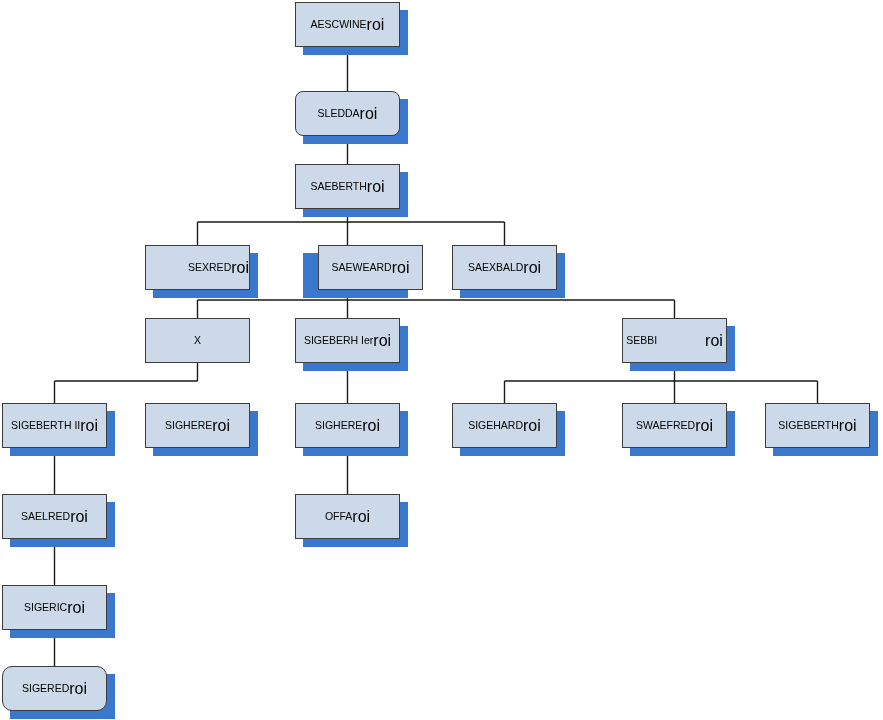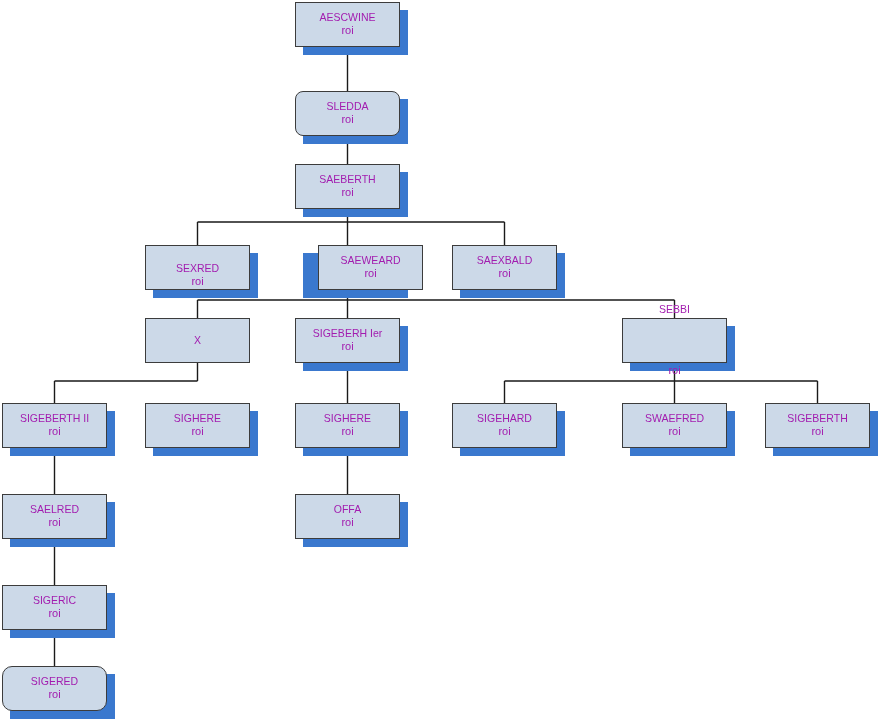--- a/index.html
+++ b/index.html
@@ -24,34 +24,34 @@
     height: 720px;
     pointer-events: none;
   }
   .node {
     position: absolute;
     width: 105px;
     height: 45px;
     box-sizing: border-box;
     border: 1px solid #3c3c3c;
     background: #ccd9e8;
-    color: #a21caf;
+    color: #000000;
     display: flex;
-    flex-direction: column;
+    flex-direction: row;
     align-items: center;
     justify-content: center;
     line-height: 1.25;
     z-index: 3;
   }
   .node .nm {
     font-size: 10.5px;
     white-space: nowrap;
   }
   .node .rl {
-    font-size: 11px;
+    font-size: 16px;
   }
   .shadow {
     position: absolute;
     width: 105px;
     height: 45px;
     background: #3a78ce;
     z-index: 1;
   }
 </style>
 </head>

